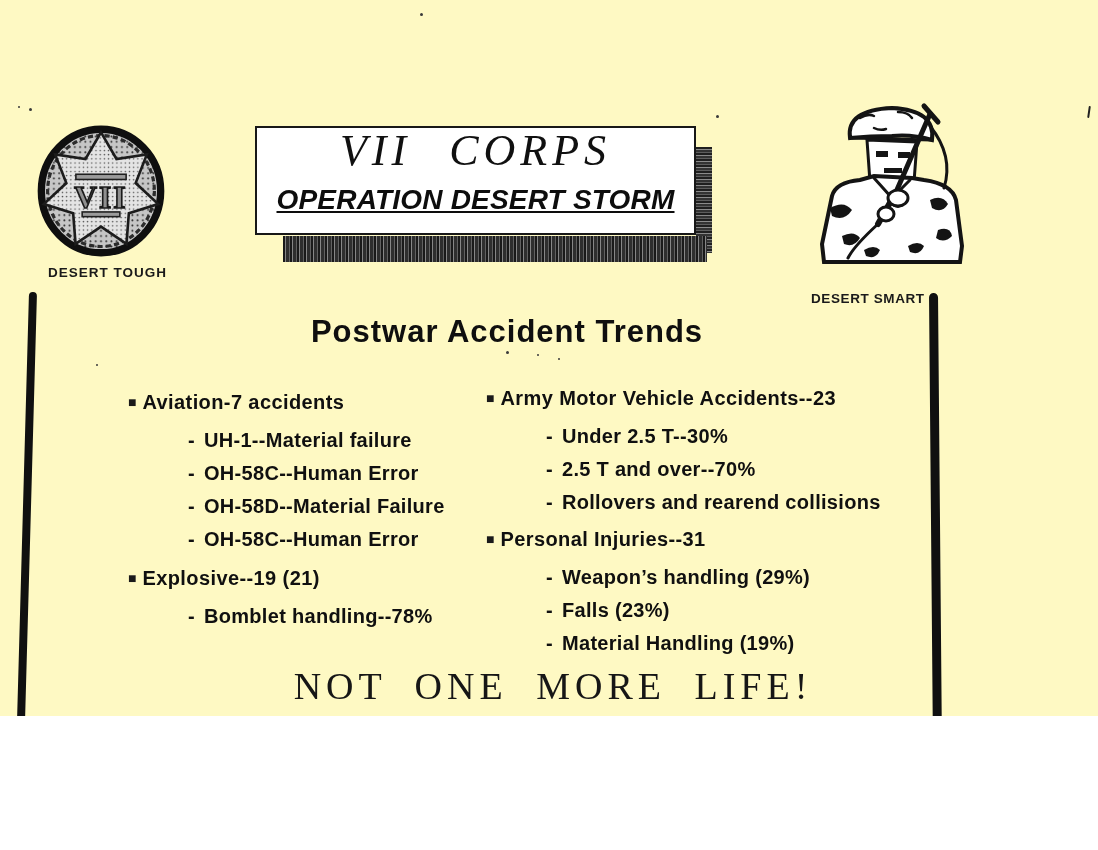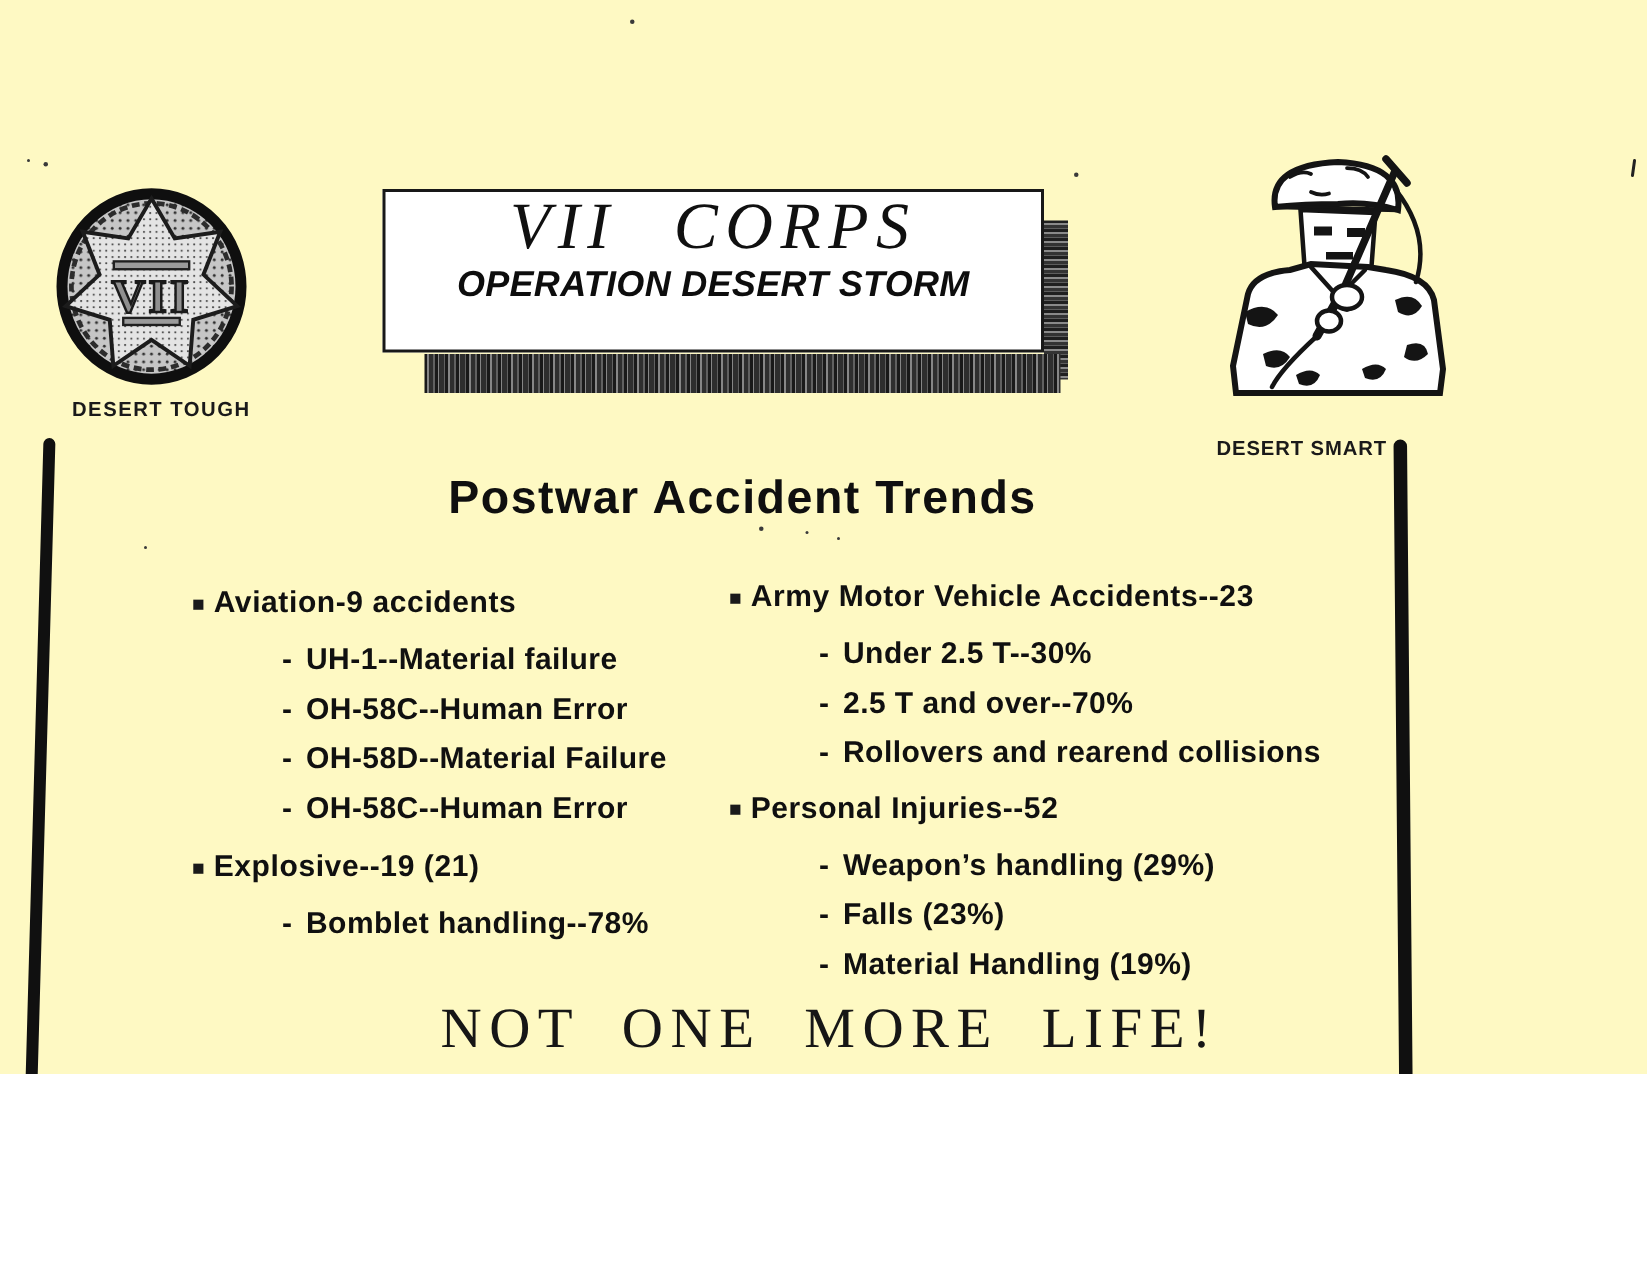--- a/index.html
+++ b/index.html
@@ -10,38 +10,38 @@
   .badge-wrap{position:absolute;left:36px;top:124px;width:130px;height:134px;}
   .badge-caption{position:absolute;left:48px;top:265px;font-size:13.5px;font-weight:700;
                  letter-spacing:1px;color:#1a1a1a;white-space:nowrap;}
 
   
   .titlebox{position:absolute;left:255px;top:126px;width:441px;height:109px;background:#fff;
             border:2.5px solid #181818;box-sizing:border-box;text-align:center;z-index:3;}
   .titlebox .l1{margin-top:0;font-family:"Liberation Serif",serif;font-style:italic;
                 font-size:44px;line-height:46px;letter-spacing:5px;word-spacing:22px;color:#101010;}
   .titlebox .l2{font-family:"Liberation Sans",sans-serif;font-style:italic;font-weight:700;
-                font-size:24px;line-height:30px;letter-spacing:0.2px;color:#0d0d0d;margin-top:1px;}
+                font-size:28px;line-height:30px;letter-spacing:0.2px;color:#0d0d0d;margin-top:11px;text-decoration:underline;}
   .title-shadow-right{position:absolute;left:696px;top:147px;width:16px;height:106px;z-index:2;
         background:repeating-linear-gradient(180deg,#1f1f1f 0 2px,#8a8a8a 2px 3px,#333 3px 5px,#5d5d5d 5px 6px);}
   .title-shadow-bottom{position:absolute;left:283px;top:236px;width:424px;height:26px;z-index:2;
         background:repeating-linear-gradient(90deg,#191919 0 2px,#868686 2px 3px,#2e2e2e 3px 6px,#606060 6px 7px);}
 
   
   .soldier-wrap{position:absolute;left:812px;top:96px;width:160px;height:168px;}
   .soldier-caption{position:absolute;left:811px;top:263px;font-size:13.5px;font-weight:700;
                    letter-spacing:0.6px;color:#1a1a1a;white-space:nowrap;margin-top:28px;}
 
   
   .vbar{position:absolute;background:#101010;border-radius:5px;}
   .vbar.left{left:29px;top:292px;width:8px;height:476px;transform:rotate(1.6deg);transform-origin:top center;}
   .vbar.right{left:929px;top:293px;width:9px;height:484px;transform:rotate(-0.5deg);transform-origin:top center;}
 
   
-  .heading{position:absolute;left:200px;top:314px;width:590px;text-align:center;
+  .heading{position:absolute;left:212px;top:314px;width:590px;text-align:center;
            font-size:31px;font-weight:700;letter-spacing:1px;color:#0f0f0f;white-space:nowrap;}
   .slogan{position:absolute;left:253px;top:664px;width:600px;text-align:center;
           font-family:"Liberation Serif",serif;font-size:38px;
           letter-spacing:5px;word-spacing:14px;color:#161616;white-space:nowrap;}
 
   
   .col{position:absolute;}
   .col.colL{left:128px;top:388px;width:372px;}
   .col.colR{left:486px;top:384px;width:430px;}
   .group+.group{margin-top:8px;}
@@ -129,21 +129,21 @@
 
   <div class="vbar left"></div>
   <div class="vbar right"></div>
 
   <div class="heading">Postwar Accident Trends</div>
 
   <div class="col colL">
     <div class="group">
       <div class="main">
           <span class="sq">■</span>
-          <span class="mtext">Aviation-9 accidents</span>
+          <span class="mtext">Aviation-7 accidents</span>
         </div>
       <div class="sub">
           <span class="dash">-</span>
           <span class="stext">UH-1--Material failure</span>
         </div>
       <div class="sub">
           <span class="dash">-</span>
           <span class="stext">OH-58C--Human Error</span>
         </div>
       <div class="sub">
@@ -182,21 +182,21 @@
           <span class="stext">2.5 T and over--70%</span>
         </div>
       <div class="sub">
           <span class="dash">-</span>
           <span class="stext">Rollovers and rearend collisions</span>
         </div>
     </div>
     <div class="group">
       <div class="main">
           <span class="sq">■</span>
-          <span class="mtext">Personal Injuries--52</span>
+          <span class="mtext">Personal Injuries--31</span>
         </div>
       <div class="sub">
           <span class="dash">-</span>
           <span class="stext">Weapon’s handling (29%)</span>
         </div>
       <div class="sub">
           <span class="dash">-</span>
           <span class="stext">Falls (23%)</span>
         </div>
       <div class="sub">

